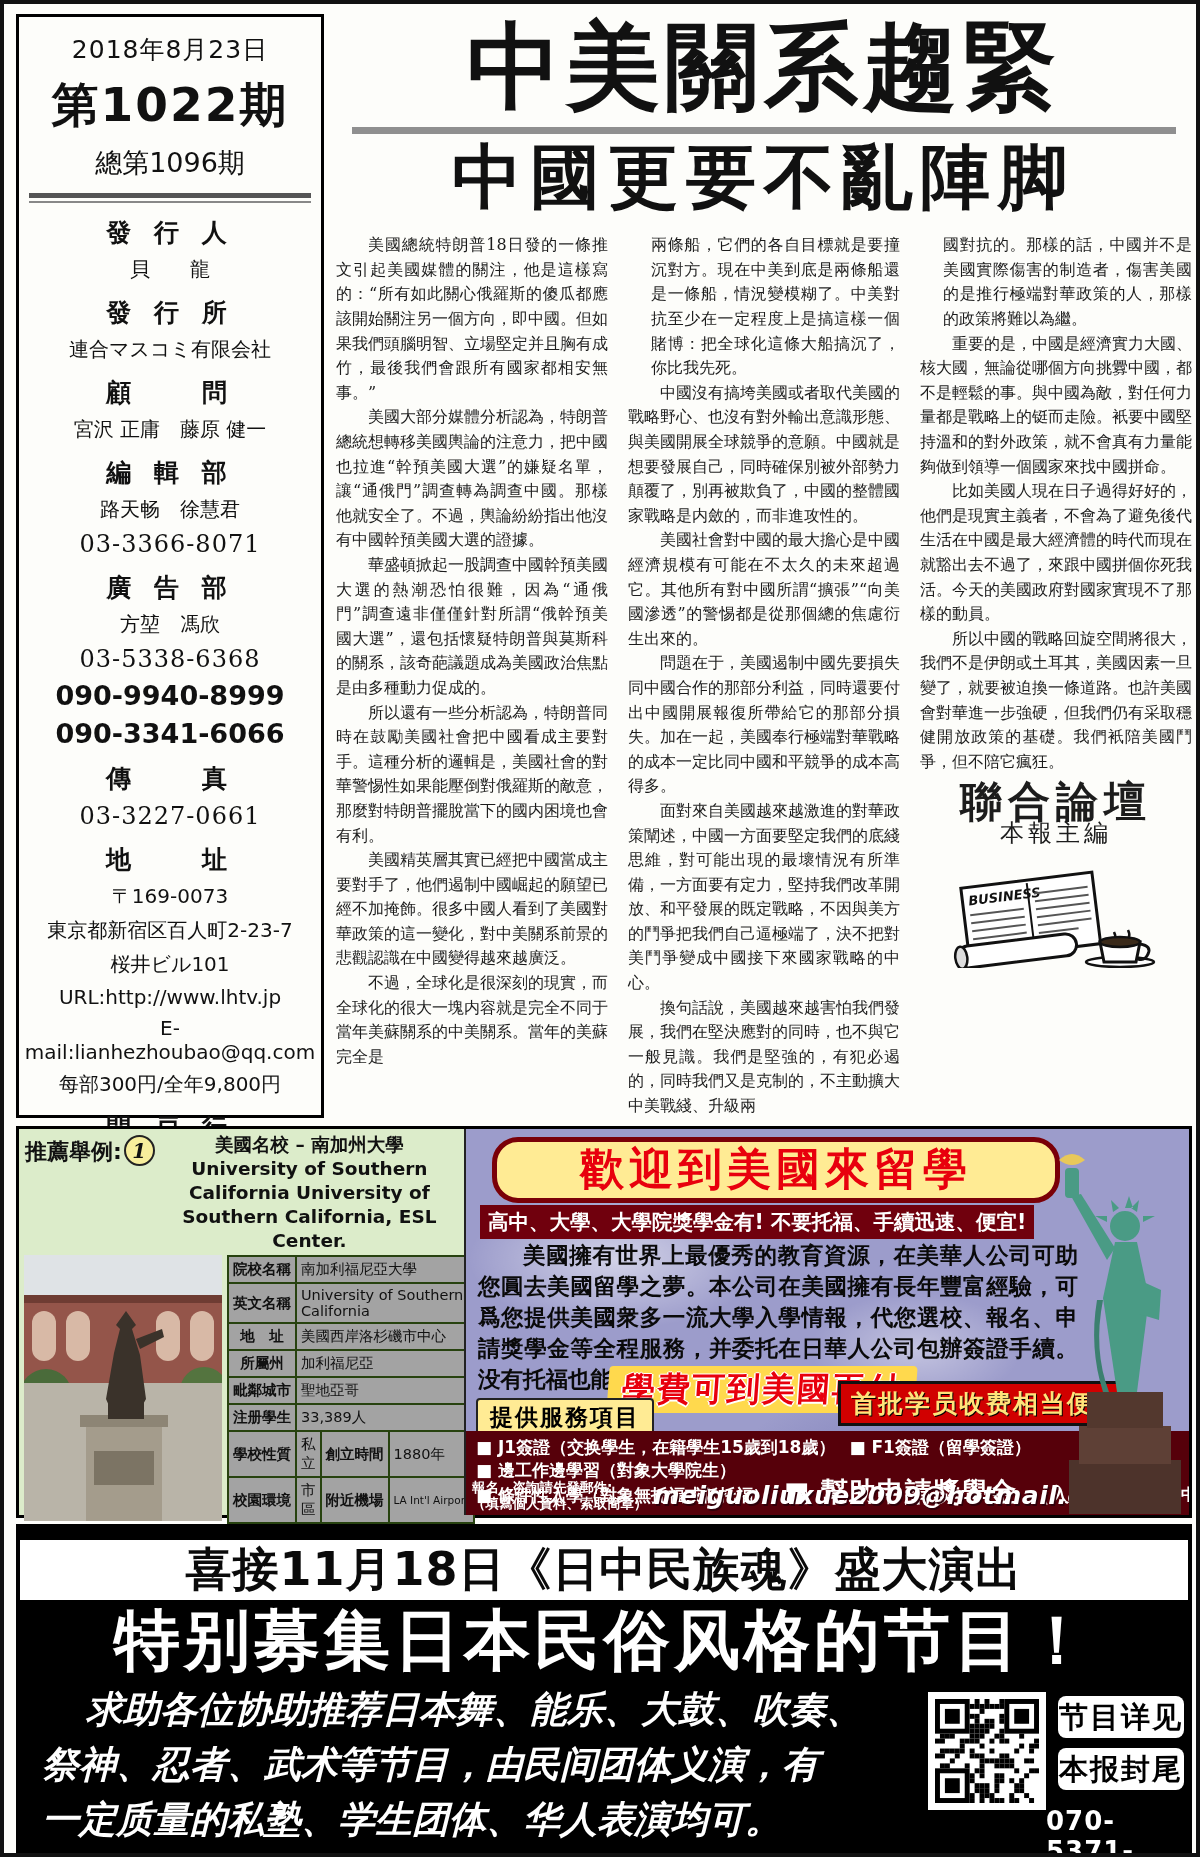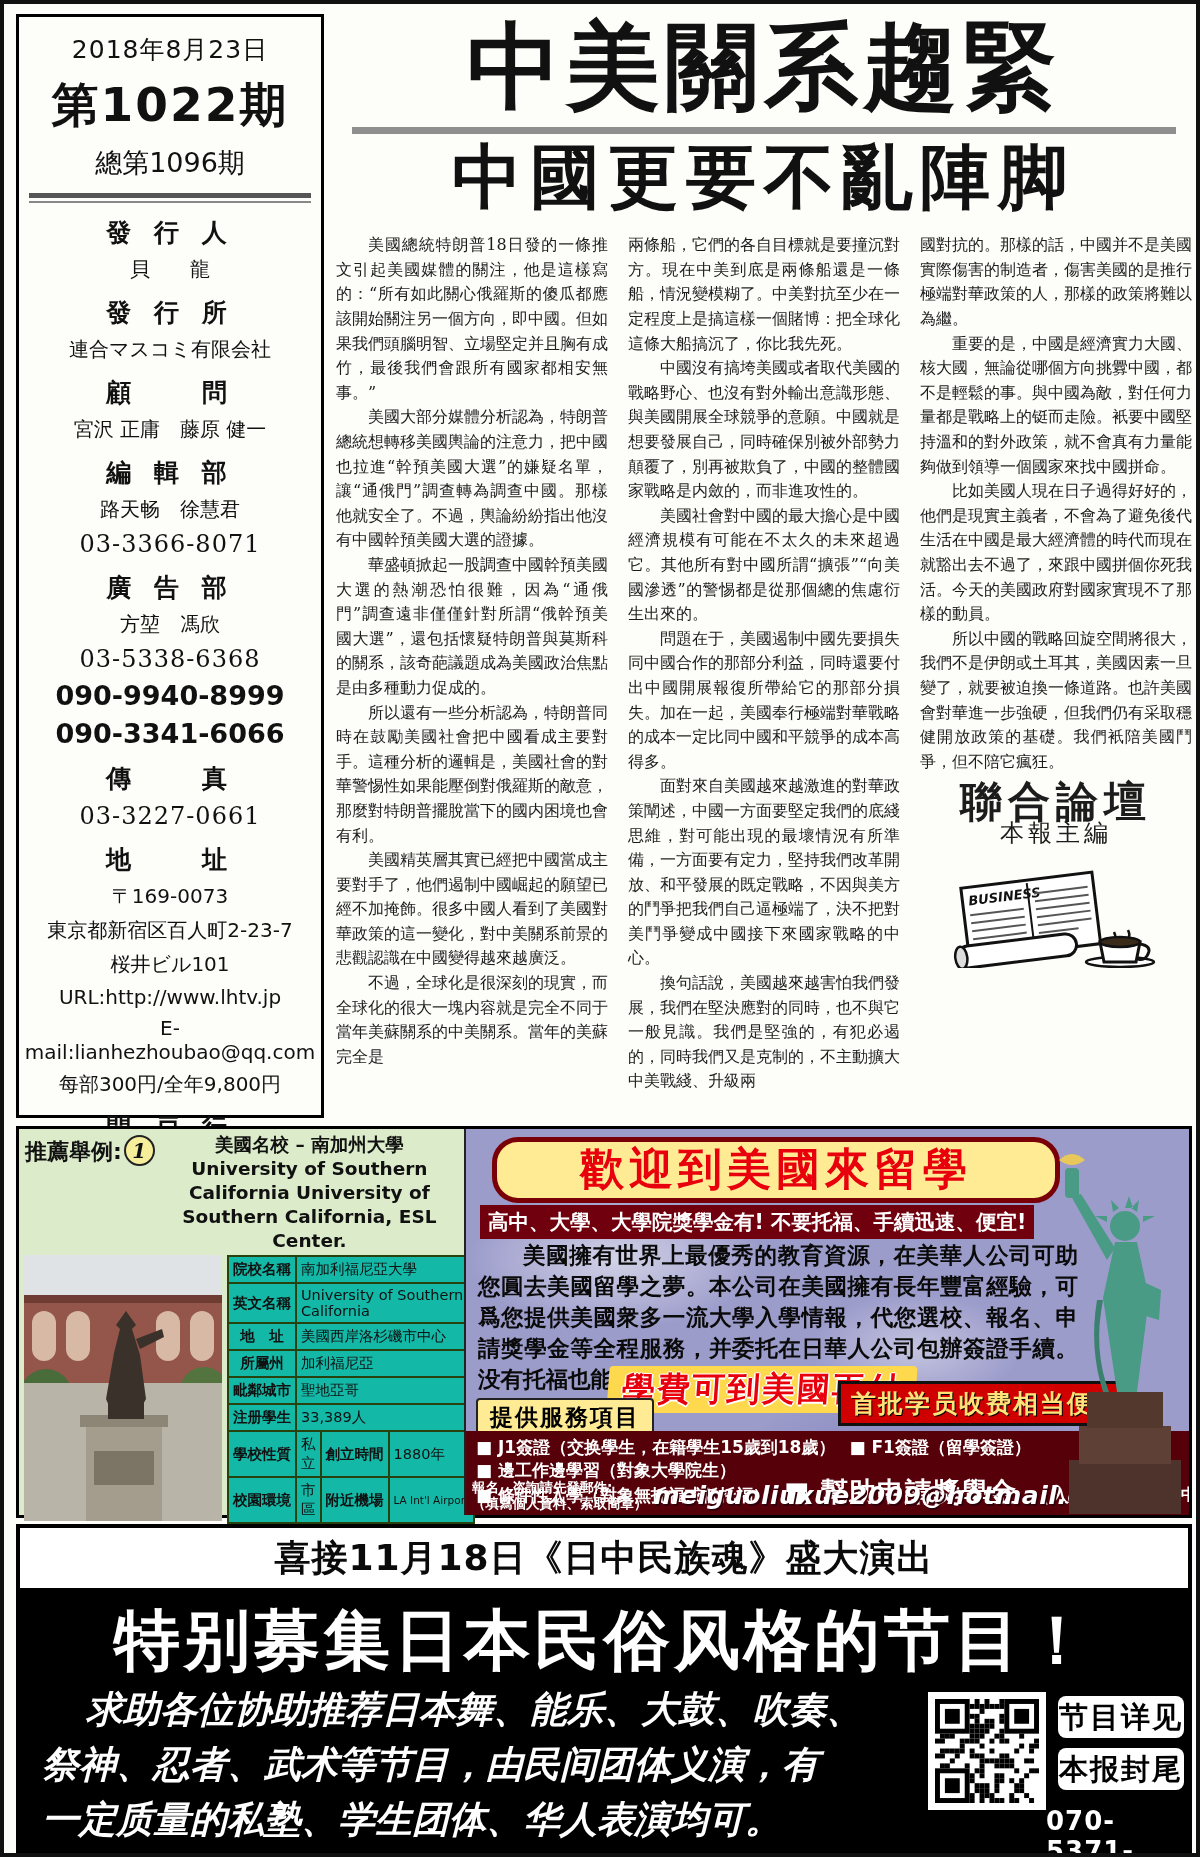--- a/index.html
+++ b/index.html
@@ -23,42 +23,42 @@
   .main{position:absolute;left:332px;top:10px;width:856px;}
   .headline{font-size:94px;font-weight:900;text-align:center;line-height:1.12;
             letter-spacing:5px;margin:0;}
   .gray-rule{height:7px;background:#8f8f8f;margin:8px 16px 4px;}
   .subheadline{font-family:"DejaVu Serif","Liberation Serif",serif;font-size:70px;font-weight:900;
                text-align:center;letter-spacing:8px;margin:2px 0 0;line-height:1.1;}
   .cols{display:flex;gap:20px;margin-top:18px;}
   .col{width:272px;font-family:"DejaVu Serif","Liberation Serif",serif;font-size:16px;
        line-height:24.6px;text-align:justify;word-break:break-all;color:#1c1c1c;}
   .col p{margin:0;text-indent:2em;}
-  .col p.cont{text-indent:0;}
+  .col p.cont{text-indent:0;margin-left:23px;}
 
   .forum{text-align:center;margin-top:16px;}
   .forum-title{font-size:42px;font-weight:900;letter-spacing:6px;}
   .forum-sub{font-family:"DejaVu Serif",serif;font-size:24px;margin-top:6px;letter-spacing:4px;text-align:center;}
   .forum svg{margin-top:4px;}
 
   
   .ads{position:absolute;left:12px;top:1122px;width:1176px;height:392px;border:3px solid #000;
        box-sizing:border-box;display:flex;}
   .usc{width:445px;background:#dcecca;position:relative;box-sizing:border-box;}
   .usc-head{padding:4px 4px 2px 6px;display:flex;align-items:flex-start;}
   .usc-label{font-size:22px;font-weight:700;white-space:nowrap;margin-top:4px;}
   .circ{display:inline-flex;align-items:center;justify-content:center;width:27px;height:27px;
         border:2px solid #222;border-radius:50%;background:#f7ee9c;font-weight:700;
         font-style:italic;font-size:20px;flex:0 0 auto;margin:2px 4px 0 2px;
         font-family:"DejaVu Serif",serif;}
   .usc-head-text{font-size:18.5px;font-weight:700;line-height:1.3;text-align:center;}
   .usc-body{display:flex;padding:0 5px;}
   .usc-photo{width:198px;flex:0 0 auto;}
   .usc-table{flex:1;margin-left:5px;}
-  .usc-table table{border-collapse:collapse;width:100%;background:#14b8a6;padding-left:34px;}
+  .usc-table table{border-collapse:collapse;width:100%;background:#a3a3a3;padding-left:34px;}
   .usc-table td{border:2px solid #27420f;font-size:14.5px;padding:3px 4px;}
   .usc-table td.lbl{font-weight:700;text-align:center;white-space:nowrap;width:72px;}
   .usc-table td.sm{font-size:10.5px;white-space:nowrap;}
   .usc-foot{display:flex;align-items:flex-start;padding:5px 4px 0 8px;}
   .usc-foot-main{font-size:21px;font-weight:700;margin-top:2px;}
   .usc-foot-note{font-size:15px;margin:2px 0 0 38px;}
 
   .study{flex:1;position:relative;border-left:2px solid #222;overflow:hidden;
          background:#9c9ccb;
          background-image:radial-gradient(closest-side,rgba(255,255,255,.55),rgba(255,255,255,0) 70%),
@@ -92,22 +92,22 @@
   .s-mid{font-size:19px;font-weight:700;}
   .contact{position:absolute;left:6px;bottom:4px;display:flex;align-items:center;color:#fff;}
   .c-prefix{font-size:13.5px;font-weight:700;line-height:16px;white-space:nowrap;}
   .c-email{font-size:25px;font-weight:900;font-style:italic;margin:0 6px;letter-spacing:0.5px;
            text-shadow:1.5px 1.5px 0 #30000a;}
   .c-suffix{font-size:16px;font-weight:700;white-space:nowrap;}
   .statue{position:absolute;right:0;top:0;height:100%;}
 
   
   .event{position:absolute;left:12px;top:1520px;width:1176px;height:330px;background:#000;}
-  .event-top{position:absolute;left:4px;top:4px;right:4px;height:60px;background:#fff;
-             display:flex;align-items:center;justify-content:center;font-size:36px;
+  .event-top{position:absolute;left:4px;top:16px;right:4px;height:60px;background:#fff;
+             display:flex;align-items:center;justify-content:center;font-size:46px;
              font-weight:900;letter-spacing:1px;color:#0a0a0a;}
   .event-headline{position:absolute;left:0;top:72px;width:100%;text-align:center;color:#fff;
                   font-size:66px;font-weight:900;letter-spacing:4px;}
   .event-body{position:absolute;left:26px;top:158px;width:872px;color:#fff;
               font-family:"DejaVu Serif",serif;font-style:italic;font-weight:700;
               font-size:37px;line-height:55px;}
   .event-body .l0{text-indent:44px;}
   .qr-box{position:absolute;left:912px;top:168px;width:118px;height:118px;background:#fff;
           box-sizing:border-box;padding:7px;}
   .info-box{position:absolute;left:1042px;width:126px;height:42px;background:#fff;border-radius:8px;

